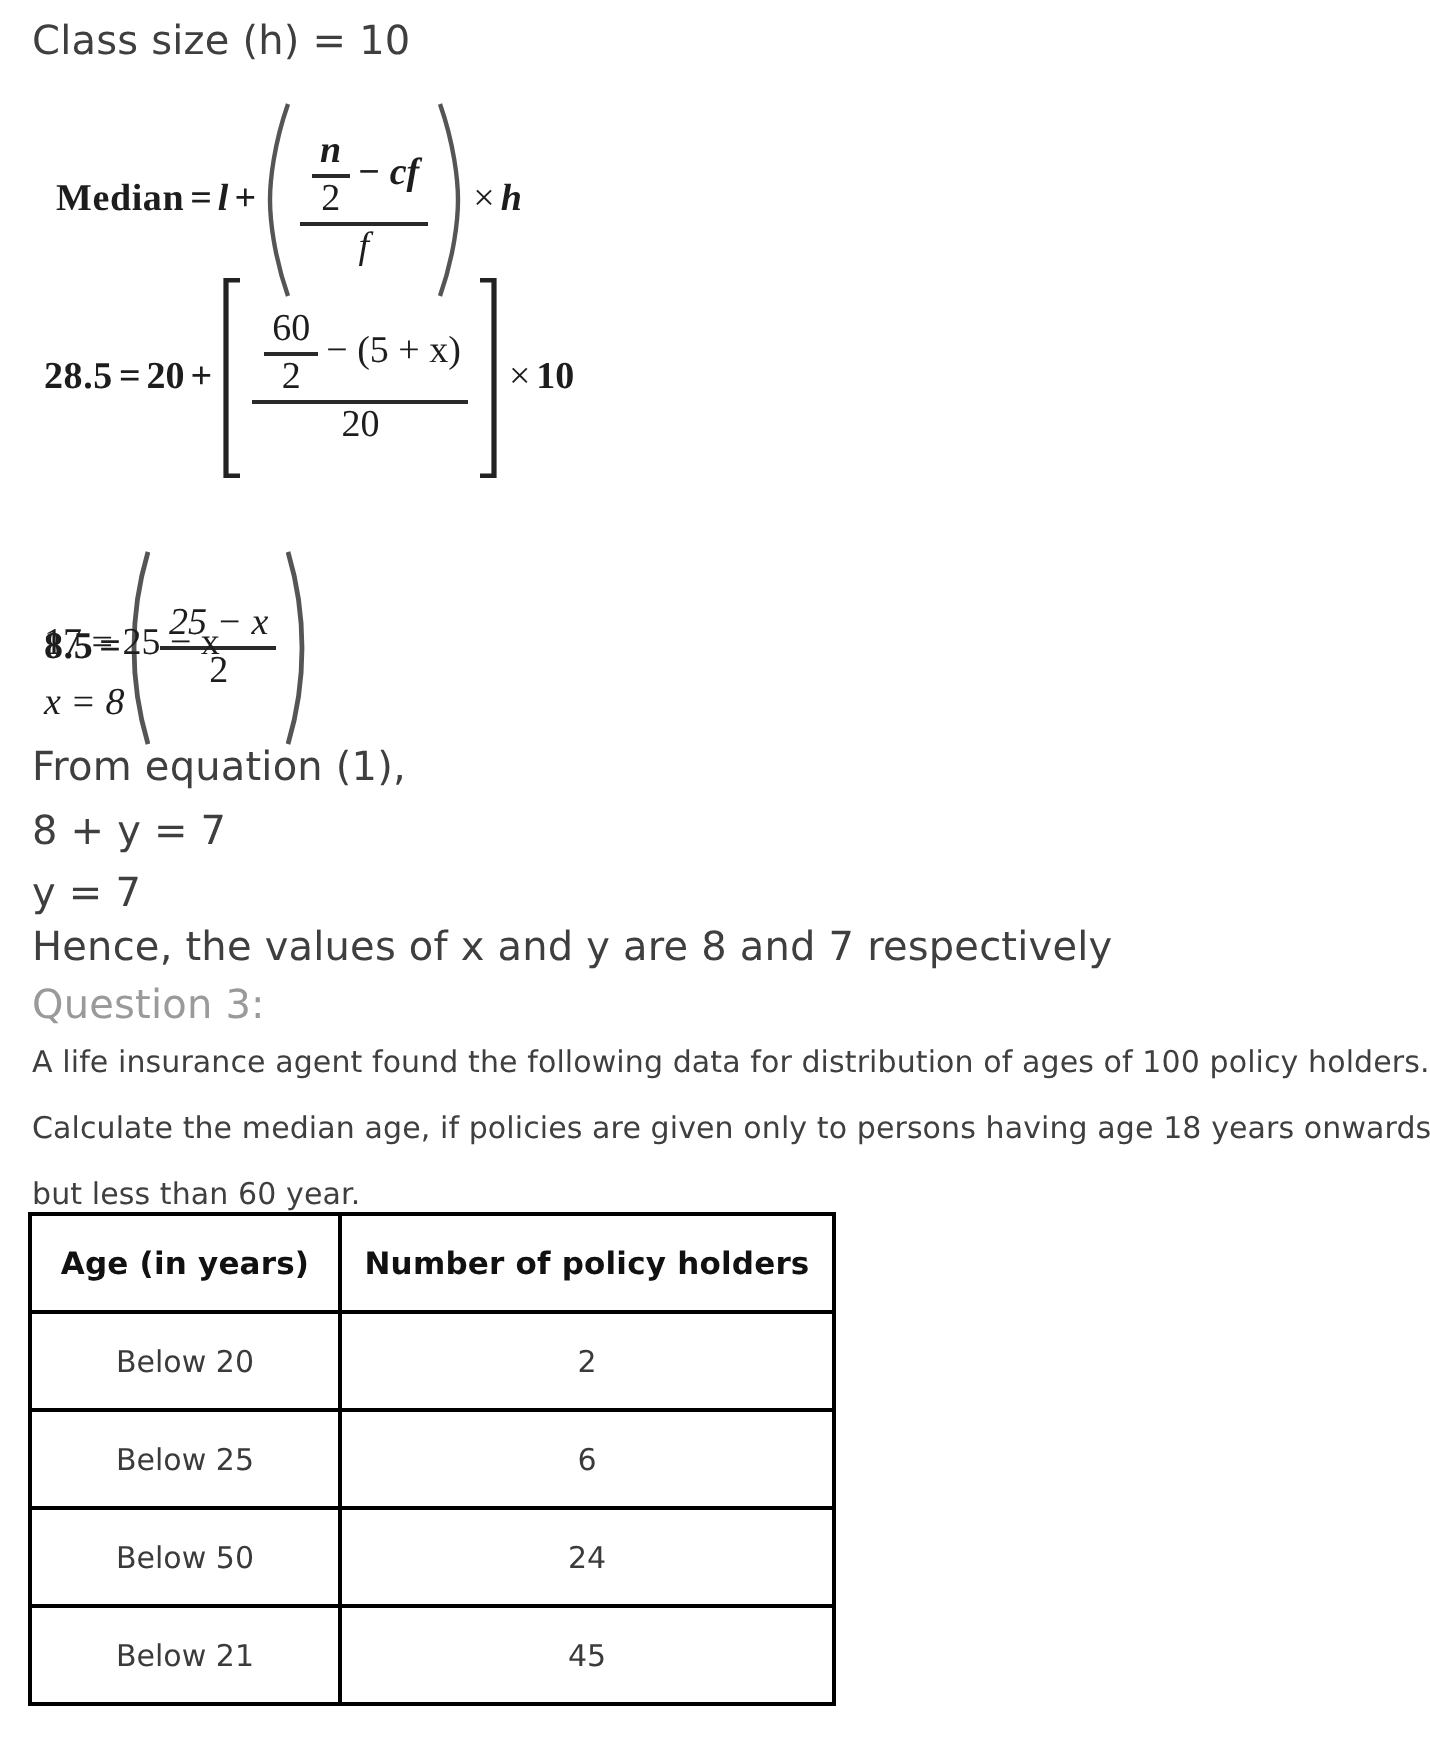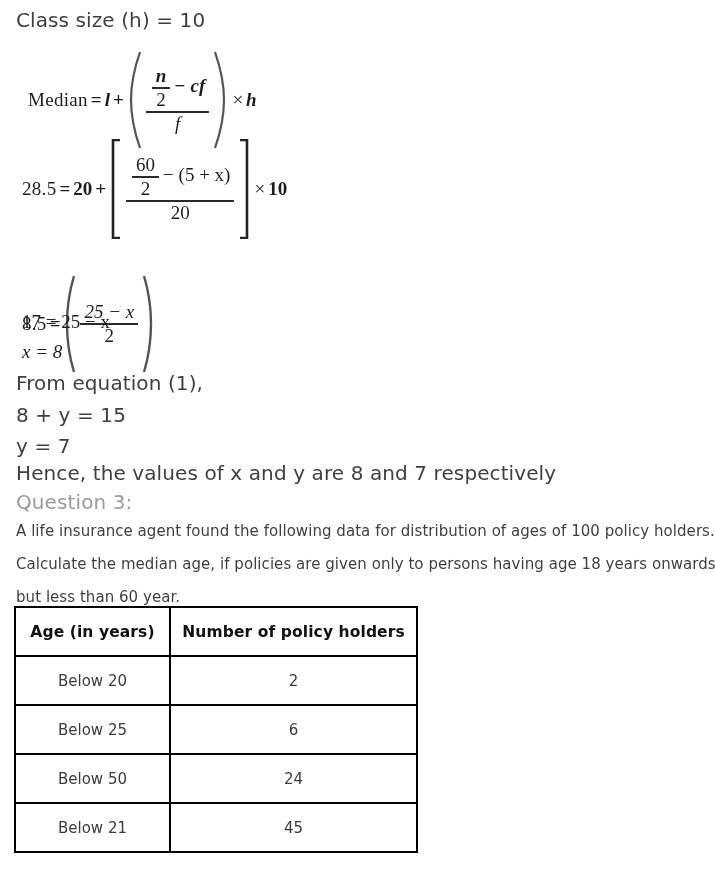--- a/index.html
+++ b/index.html
@@ -45,21 +45,21 @@
   
   .math {
     position: absolute;
     font-family: "Liberation Serif", "DejaVu Serif", serif;
     color: #1d1d1d;
     font-size: 19px;
     display: flex;
     align-items: center;
     white-space: nowrap;
   }
-  .math .lhs { font-weight: 400; letter-spacing: .3px; }
+  .math .lhs { font-weight: 700; letter-spacing: .3px; }
   .math .op { margin: 0 3px; }
   .mi { font-style: italic; }
   .mb { font-weight: 700; }
 
   
   .frac {
     display: inline-flex;
     flex-direction: column;
     align-items: center;
     vertical-align: middle;
@@ -224,21 +224,21 @@
       </span>
     </span>
   </div>
 
   <div class="math" style="left:22px; top:311px;">17 = 25 − x</div>
 
   <div class="math mi" style="left:22px; top:341px;">x = 8</div>
 
   <div class="txt" style="left:16px; top:371px;">From equation (1),</div>
 
-  <div class="txt" style="left:16px; top:403px;">8 + y = 15</div>
+  <div class="txt" style="left:16px; top:403px;">8 + y = 7</div>
 
   <div class="txt" style="left:16px; top:434px;">y = 7</div>
 
   <div class="txt" style="left:16px; top:461px;">Hence, the values of x and y are 8 and 7 respectively</div>
 
   <div class="txt q-label" style="left:16px; top:490px;">Question 3:</div>
 
   <div class="para" style="top:515px;">A life insurance agent found the following data for distribution of ages of 100 policy holders. Calculate the median age, if policies are given only to persons having age 18 years onwards but less than 60 year.</div>
 
   <table class="data-table" style="left:14px; top:606px;">

